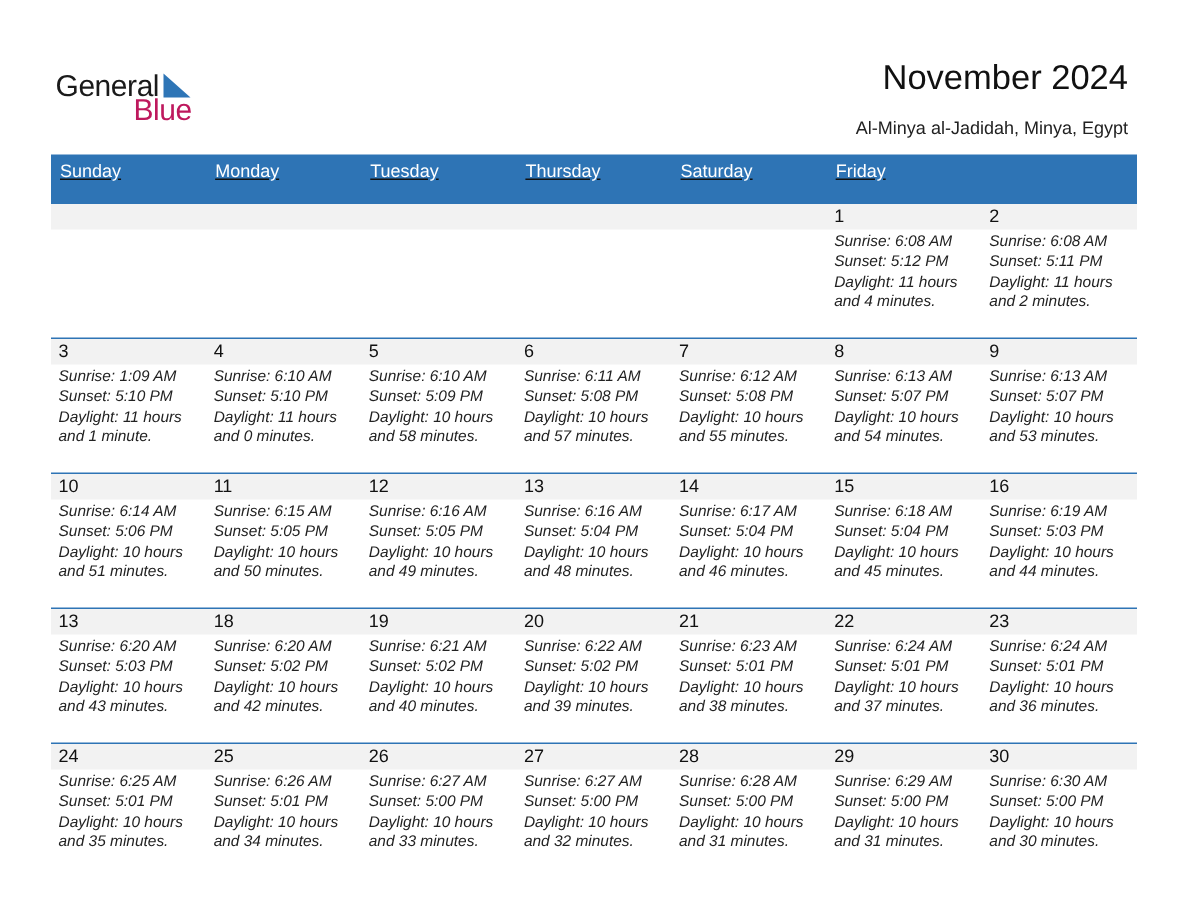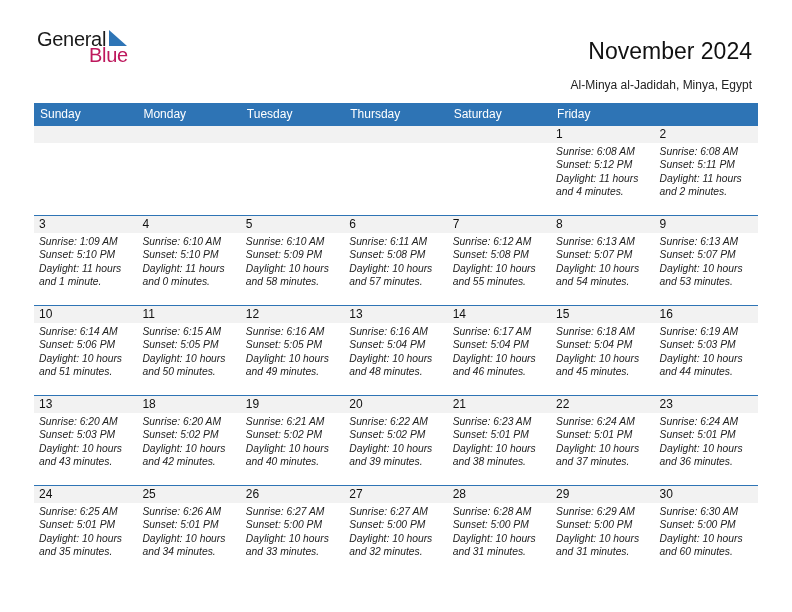--- a/index.html
+++ b/index.html
@@ -1,24 +1,24 @@
 <!DOCTYPE html>
 <html><head>
 <meta charset="utf-8">
 <style>
   * { box-sizing: border-box; margin: 0; padding: 0; }
   body { width: 792px; height: 612px; background: #ffffff; font-family: "Liberation Sans", sans-serif; color: #111; position: relative; overflow: hidden; }
-  .logo { position: absolute; left: 37px; top: 28px; width: 100px; height: 40px; }
+  .logo { position: absolute; left: 37px; top: 47px; width: 100px; height: 40px; }
   .logo .general { position: absolute; left: 0; top: 0; font-size: 20px; color: #1a1a1a; letter-spacing: -0.3px; }
   .logo .blue { position: absolute; left: 52px; top: 16px; font-size: 20px; color: #be185d; letter-spacing: -0.3px; }
   .logo .tri { position: absolute; left: 72px; top: 2px; width: 0; height: 0; border-left: 18px solid #2e75b6; border-top: 16px solid transparent; }
   .title { position: absolute; right: 40px; top: 38px; font-size: 23px; color: #111; }
   .subtitle { position: absolute; right: 40px; top: 78px; font-size: 12px; color: #222; }
   .cal { position: absolute; left: 34px; top: 103px; width: 724px; }
-  .hdr { display: flex; background: #2e74b5; height: 23px; }
+  .hdr { display: flex; background: #2e74b5; height: 33px; text-decoration: underline; }
   .hdr div { width: 103.43px; color: #ffffff; font-size: 12px; padding: 4px 0 0 6px; }
   .week { border-top: 1px solid #2e74b5; height: 90px; }
   .week.first { border-top: none; height: 89px; }
   .daynums { display: flex; background: #f2f2f2; height: 17px; }
   .daynums div { width: 103.43px; font-size: 12px; padding: 1px 0 0 5px; color: #111; }
   .details { display: flex; font-style: italic; }
   .cell { width: 103.43px; padding: 2px 0 0 5px; font-size: 10.3px; line-height: 13.4px; color: #222; }
 </style>
 </head>
 <body>
@@ -306,18 +306,18 @@
           <div class="cell">
             <div>Sunrise: 6:29 AM</div>
             <div>Sunset: 5:00 PM</div>
             <div>Daylight: 10 hours</div>
             <div>and 31 minutes.</div>
           </div>
           <div class="cell">
             <div>Sunrise: 6:30 AM</div>
             <div>Sunset: 5:00 PM</div>
             <div>Daylight: 10 hours</div>
-            <div>and 60 minutes.</div>
+            <div>and 30 minutes.</div>
           </div>
         </div>
       </div>
     </div>
 </div>
 
 </body></html>

